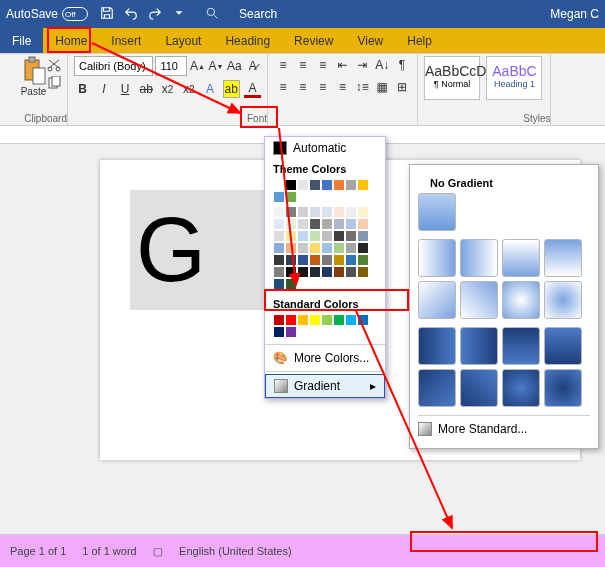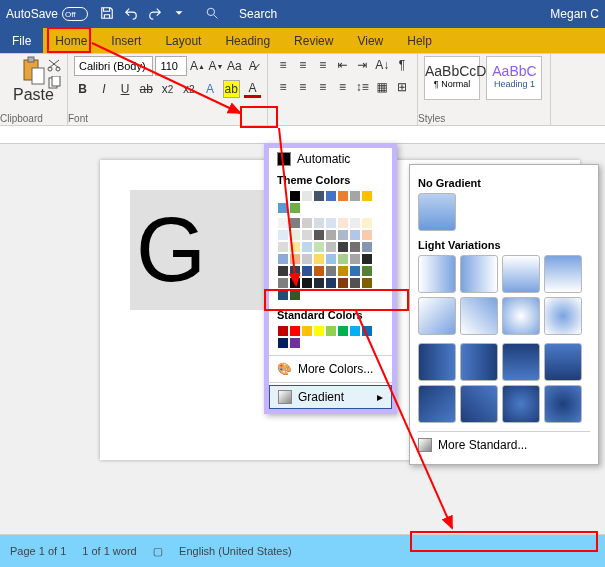--- a/index.html
+++ b/index.html
@@ -10,51 +10,51 @@
 .titlebar .qat{display:flex;gap:10px;margin-left:4px}
 .titlebar .qat svg{width:14px;height:14px}
 .titlebar .title{margin-left:14px}
 .titlebar .search{display:flex;align-items:flex-start;gap:20px;margin-left:12px}
 .titlebar .user{margin-left:auto}
 .tabs{height:26px;background:#eab308;display:flex;border-bottom:1px solid #d0d0d0}
 .tab{padding:0 12px;font-size:12px;display:flex;align-items:center;color:#333;cursor:pointer}
 .tab.file{background:#2b579a;color:#fff}
 .ribbon{height:72px;background:#f3f2f1;border-bottom:1px solid #d0d0d0;display:flex;position:relative}
 .group{border-right:1px solid #d0d0d0;padding:2px 6px 14px;position:relative}
-.group-label{position:absolute;bottom:1px;left:0;right:0;text-align:left;font-size:10px;color:#666}
+.group-label{position:absolute;bottom:1px;left:0;right:0;text-align:right;font-size:10px;color:#666}
 .clipboard-group{width:68px;display:flex;flex-direction:column;align-items:center;gap:2px}
-.paste-btn{display:flex;flex-direction:column;align-items:center;font-size:16px;color:#333}
+.paste-btn{display:flex;flex-direction:column;align-items:center;font-size:10px;color:#333}
 .font-group{width:200px}
 .font-row1{display:flex;align-items:center;gap:2px;margin-bottom:4px}
 .font-name{width:86px;height:20px;border:1px solid #ababab;background:#fff;font-size:11px;padding:0 4px;display:flex;align-items:center}
 .font-size{width:34px;height:20px;border:1px solid #ababab;background:#fff;font-size:11px;padding:0 4px;display:flex;align-items:center}
 .font-row2{display:flex;gap:4px;align-items:center}
 .btn-sm{width:18px;height:18px;display:flex;align-items:center;justify-content:center;font-size:12px;color:#333}
 .para-group{width:150px}
 .para-row{display:flex;gap:2px;margin-bottom:4px}
 .styles-group{padding-left:6px}
 .style-box{display:inline-block;width:56px;height:44px;border:1px solid #c0c0c0;background:#fff;text-align:center;font-size:9px;padding-top:6px;margin-right:2px}
 .style-box .preview{font-size:14px;color:#333;display:block}
 .ruler{height:18px;background:#fff;border-bottom:1px solid #ccc}
 .doc-area{background:#f0f0f0;height:400px;position:relative;padding-top:16px}
 .page{background:#fff;width:480px;height:300px;margin-left:100px;box-shadow:0 0 4px rgba(0,0,0,0.3);position:relative;padding:30px}
 .big-text{font-size:90px;font-weight:400;color:#000;background:#e0e0e0;display:inline-block;padding:0 80px 0 6px;height:120px;line-height:120px}
-.statusbar{position:absolute;bottom:0;left:0;right:0;height:32px;background:#7dd3fc;border-top:1px solid #d0d0d0;display:flex;align-items:center;font-size:11px;color:#444;padding:16px 10px;gap:16px}
-
-
-.font-color-menu{position:absolute;left:264px;top:143px;width:133px;background:#fff;border:5px solid #c4b5fd;box-shadow:2px 2px 6px rgba(0,0,0,0.3);font-size:12px;z-index:1}
+.statusbar{position:absolute;bottom:0;left:0;right:0;height:32px;background:#f0abfc;border-top:1px solid #d0d0d0;display:flex;align-items:center;font-size:11px;color:#444;padding:16px 10px;gap:16px}
+
+
+.font-color-menu{position:absolute;left:264px;top:136px;width:122px;background:#fff;border:1px solid #c4b5fd;box-shadow:2px 2px 6px rgba(0,0,0,0.3);font-size:12px;z-index:1}
 .menu-row{display:flex;align-items:center;padding:4px 8px;gap:6px}
 .menu-header{font-weight:600;padding:4px 8px;font-size:11px}
 .swatch-grid{padding:0 8px 4px;display:flex;flex-wrap:wrap;gap:0}
 .swatch{width:12px;height:12px;border:1px solid #fff}
 .menu-sep{height:1px;background:#d0d0d0;margin:2px 0}
 .gradient-row{border:1px solid #2b579a;background:#e6f2fa;margin:0 0}
 
 .gradient-flyout{position:absolute;left:409px;top:164px;width:190px;background:#fff;border:1px solid #b0b0b0;box-shadow:2px 2px 6px rgba(0,0,0,0.3);font-size:12px;z-index:2;padding:8px}
-.flyout-header{font-weight:600;font-size:11px;margin:4px 0}
+.flyout-header{font-weight:600;font-size:11px;margin:4px 12px}
 .grad-grid{display:flex;flex-wrap:wrap;gap:4px;margin-bottom:8px}
 .grad-sw{width:38px;height:38px;border:1px solid #b8b8b8;border-radius:3px}
 .more-grad-row{display:flex;align-items:center;gap:6px;padding:4px 6px;margin:0 -6px}
 
 
 .redbox{position:absolute;border:2px solid #ff0000;pointer-events:none;z-index:10}
 .redarrow{position:absolute;z-index:10;pointer-events:none}
 
 </style>
 </head>
@@ -284,21 +284,20 @@
     <span>Gradient</span>
     <span style="margin-left:auto">▸</span>
   </div>
 </div>
 
 <div class="gradient-flyout">
   <div class="flyout-header">No Gradient</div>
   <div class="grad-grid">
     <div class="grad-sw" style="background:linear-gradient(#b8cff0,#6a9adb)"></div>
   </div>
-  <div class="flyout-header">Light Variations</div>
   <div class="grad-grid" id="light-grid">
       <div class="grad-sw" style="background: linear-gradient(90deg, rgb(255, 255, 255), rgb(122, 163, 224));"></div>
       <div class="grad-sw" style="background: linear-gradient(270deg, rgb(255, 255, 255), rgb(122, 163, 224));"></div>
       <div class="grad-sw" style="background: linear-gradient(rgb(255, 255, 255), rgb(122, 163, 224));"></div>
       <div class="grad-sw" style="background: linear-gradient(0deg, rgb(255, 255, 255), rgb(122, 163, 224));"></div>
       <div class="grad-sw" style="background: linear-gradient(135deg, rgb(255, 255, 255), rgb(122, 163, 224));"></div>
       <div class="grad-sw" style="background: linear-gradient(45deg, rgb(255, 255, 255), rgb(122, 163, 224));"></div>
       <div class="grad-sw" style="background: radial-gradient(circle, rgb(255, 255, 255), rgb(122, 163, 224));"></div>
       <div class="grad-sw" style="background: radial-gradient(circle, rgb(122, 163, 224), rgb(255, 255, 255));"></div>
     </div>

